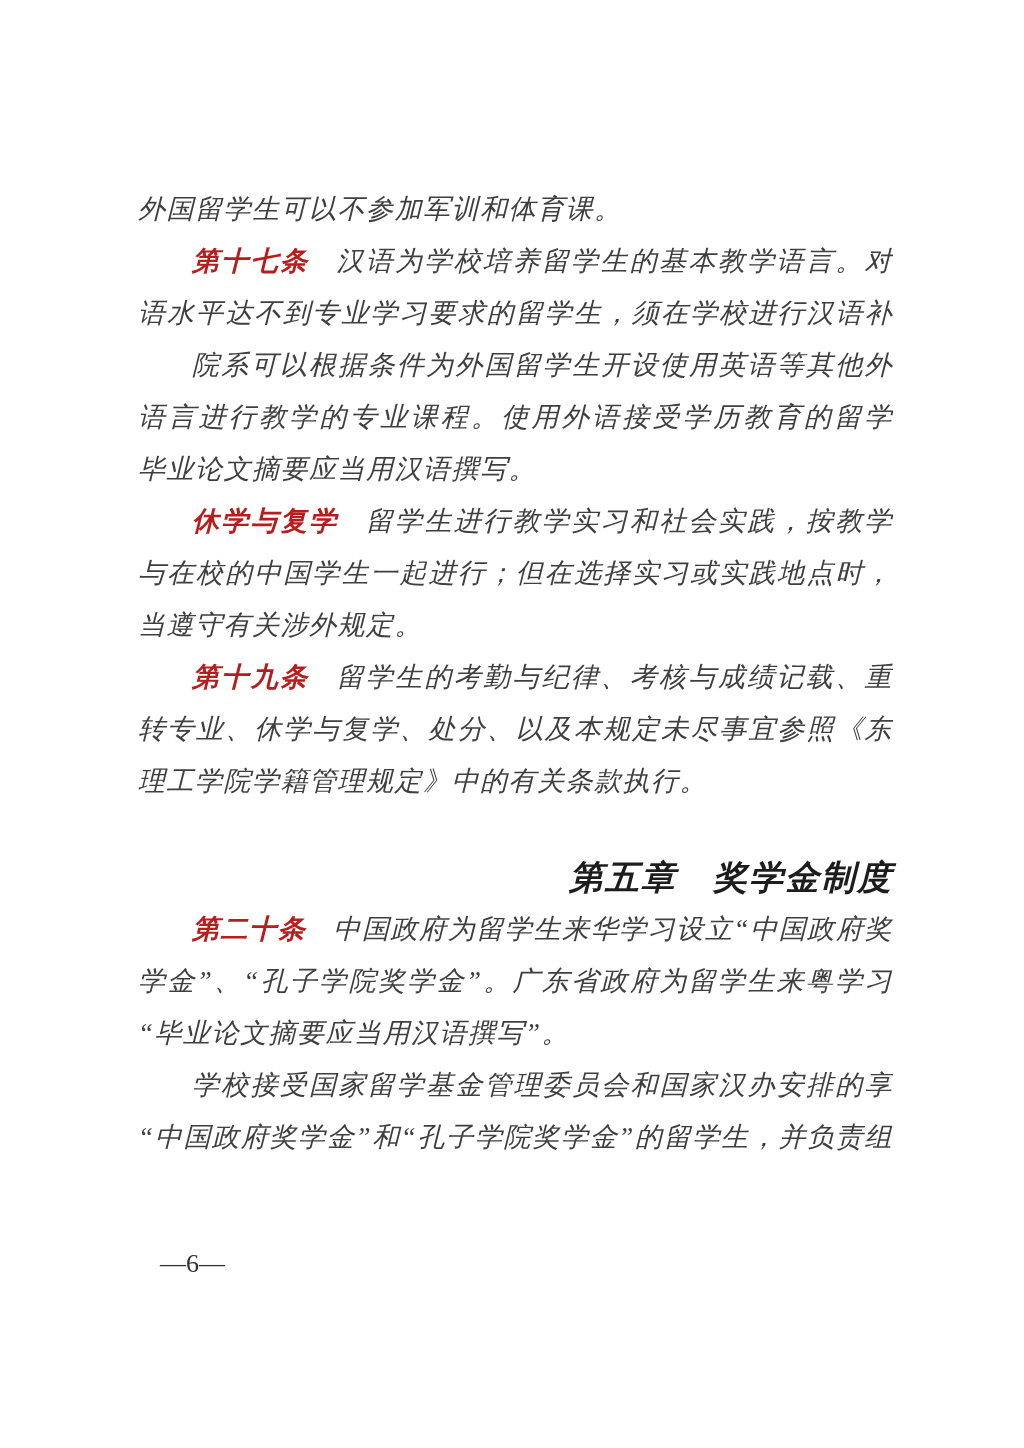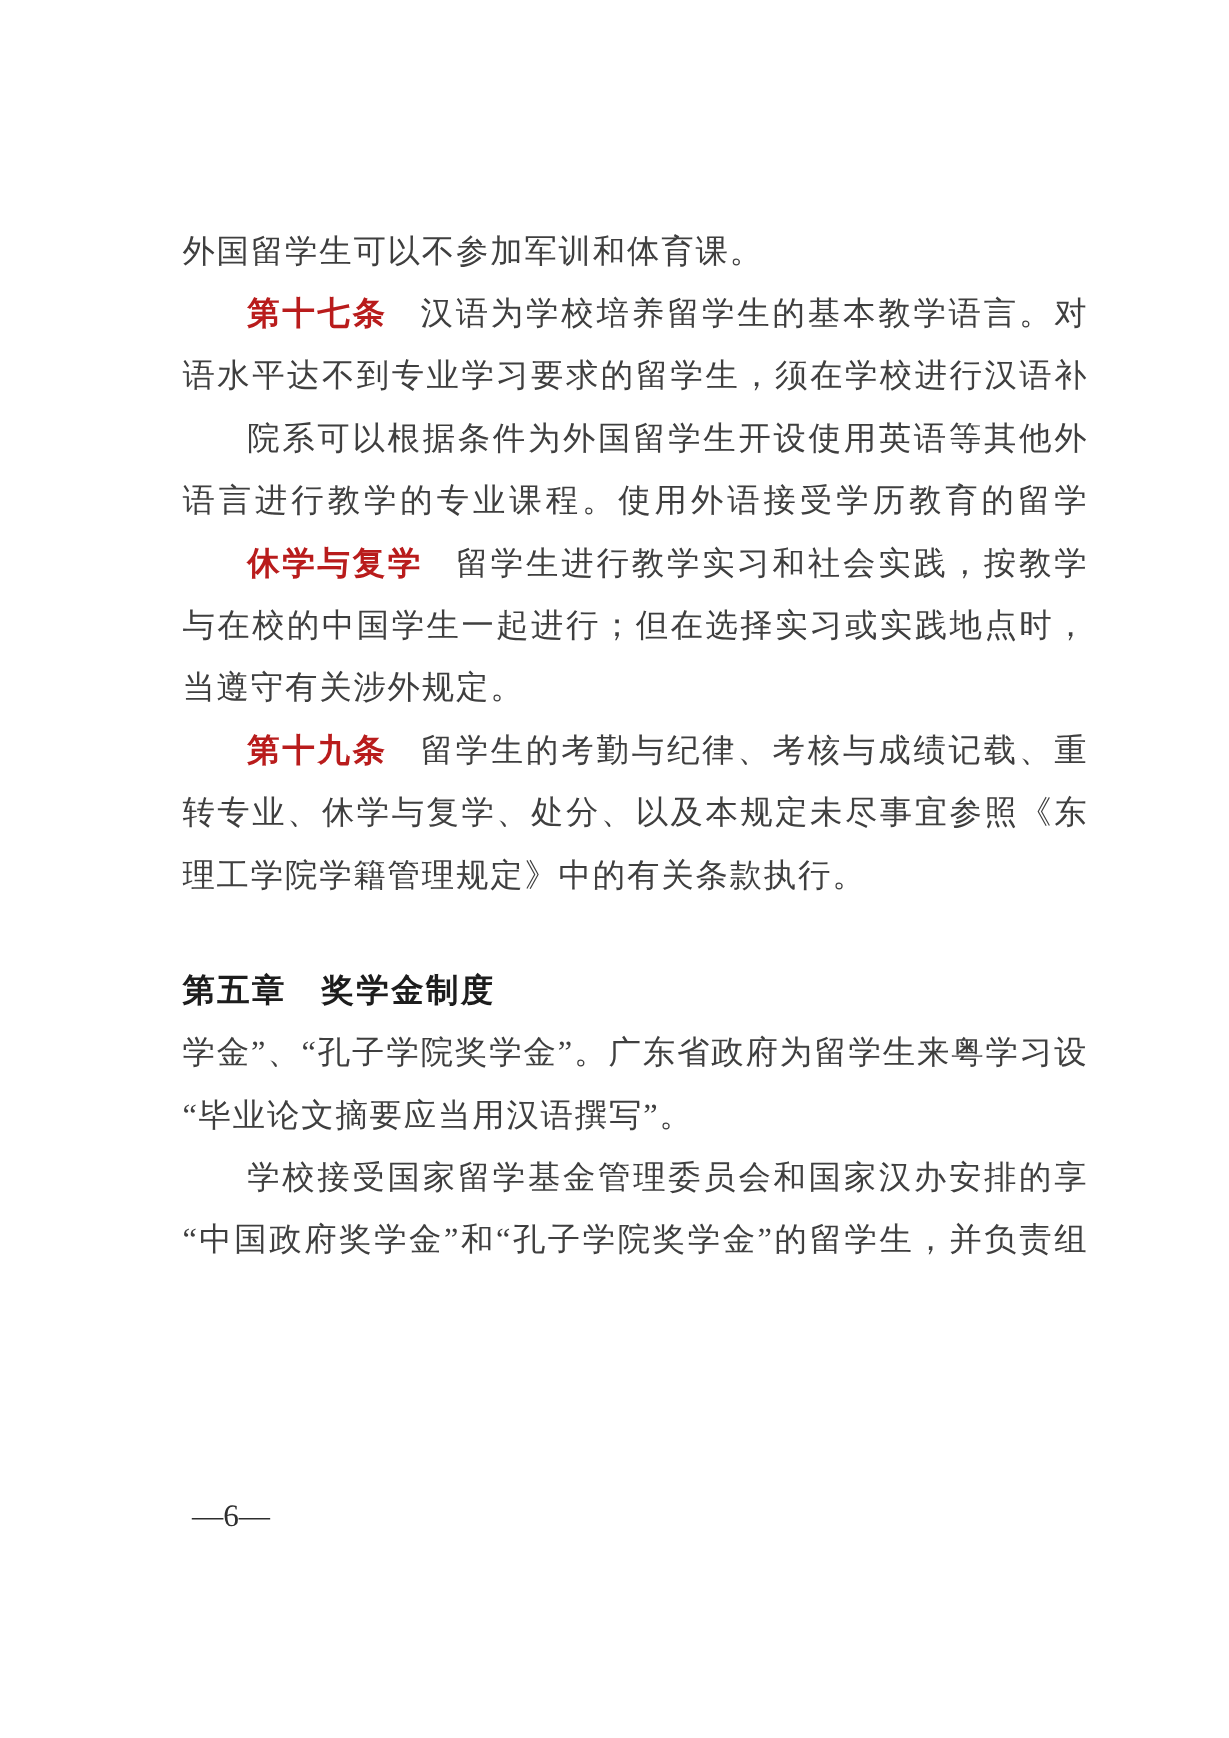--- a/index.html
+++ b/index.html
@@ -9,23 +9,24 @@
     font-family: "Liberation Serif", "DejaVu Serif", serif;
   }
   .page {
     position: relative;
     width: 1024px; height: 1448px;
     background: #ffffff;
     overflow: hidden;
   }
   .content {
     position: absolute;
-    left: 152px; top: 183px;
+    left: 138px; top: 183px;
     width: 755px;
     color: #3f3f3f;
+    font-style: italic;
   }
   .ln {
     font-size: 27px;
     line-height: 52px;
     height: 52px;
     letter-spacing: 1.5px;
     text-align: justify;
     text-align-last: left;
     white-space: normal;
     overflow: hidden;
@@ -37,22 +38,22 @@
   .ln.indent { text-indent: 2em; }
   .term {
     font-weight: 700;
     color: #b91c1c;
     padding-right: 1em;
   }
   .chapter-heading {
     margin-top: 44px;
     height: 52px;
     line-height: 52px;
-    text-align: left;
-    font-size: 27px;
+    text-align: right;
+    font-size: 34px;
     font-weight: 700;
     letter-spacing: 2px;
     color: #1d1d1d;
     font-family: "Liberation Sans", "DejaVu Sans", sans-serif;
   }
   .page-number {
     position: absolute;
     left: 160px; top: 1238px;
     font-size: 26px;
     line-height: 52px;
@@ -66,31 +67,33 @@
 <div class="page">
   <div class="content">
 
     <div class="ln"><span>外国留学生可以不参加军训和体育课。</span></div>
 
     <div class="ln indent full"><span class="term">第十七条</span><span>汉语为学校培养留学生的基本教学语言。对汉</span></div>
     <div class="ln full"><span>语水平达不到专业学习要求的留学生，须在学校进行汉语补习。</span></div>
 
     <div class="ln indent full"><span>院系可以根据条件为外国留学生开设使用英语等其他外国</span></div>
     <div class="ln full"><span>语言进行教学的专业课程。使用外语接受学历教育的留学生，</span></div>
+    <div class="ln"><span>毕业论文摘要应当用汉语撰写。</span></div>
 
     <div class="ln indent full"><span class="term">休学与复学</span><span>留学生进行教学实习和社会实践，按教学计划</span></div>
     <div class="ln full"><span>与在校的中国学生一起进行；但在选择实习或实践地点时，应</span></div>
     <div class="ln"><span>当遵守有关涉外规定。</span></div>
 
     <div class="ln indent full"><span class="term">第十九条</span><span>留学生的考勤与纪律、考核与成绩记载、重修、</span></div>
     <div class="ln full"><span>转专业、休学与复学、处分、以及本规定未尽事宜参照《东莞</span></div>
     <div class="ln"><span>理工学院学籍管理规定》中的有关条款执行。</span></div>
 
     <div class="chapter-heading">第五章　奖学金制度</div>
 
+    <div class="ln indent full"><span class="term">第二十条</span><span>中国政府为留学生来华学习设立“中国政府奖</span></div>
     <div class="ln full"><span>学金”、“孔子学院奖学金”。广东省政府为留学生来粤学习设立</span></div>
     <div class="ln"><span>“毕业论文摘要应当用汉语撰写”。</span></div>
 
     <div class="ln indent full"><span>学校接受国家留学基金管理委员会和国家汉办安排的享受</span></div>
     <div class="ln full"><span>“中国政府奖学金”和“孔子学院奖学金”的留学生，并负责组织</span></div>
 
   </div>
 
   <div class="page-number">—6—</div>
 </div>

